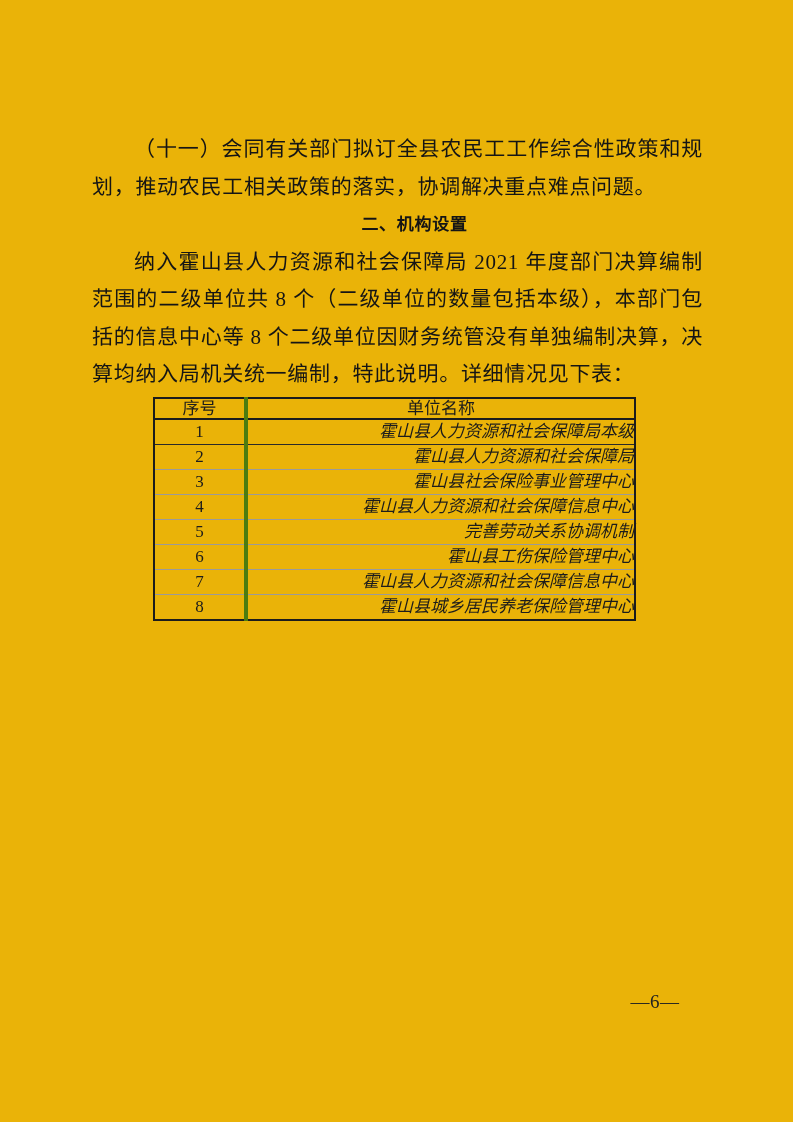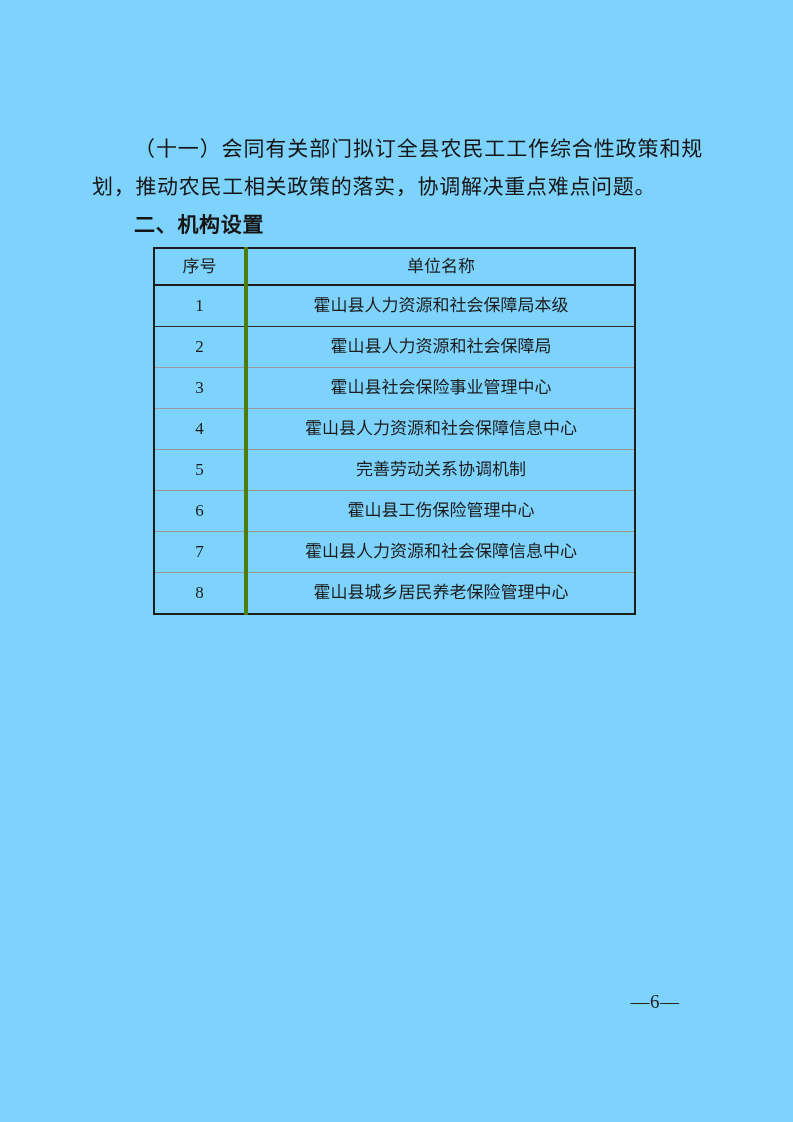--- a/index.html
+++ b/index.html
@@ -5,21 +5,21 @@
   html, body {
     margin: 0;
     padding: 0;
     background: #888;
   }
   .page {
     position: relative;
     width: 793px;
     height: 1122px;
     margin: 0 auto;
-    background: #7dd3fc;
+    background: #eab308;
     overflow: hidden;
     font-family: "Liberation Serif", "DejaVu Serif", serif;
     color: #151515;
   }
   .content {
     position: absolute;
     left: 92px;
     top: 131px;
     width: 611px;
   }
@@ -27,59 +27,60 @@
     margin: 0;
     font-size: 21px;
     line-height: 37.5px;
     letter-spacing: 0.7px;
     text-align: justify;
     text-indent: 2em;
     word-break: break-all;
   }
   .section-heading {
     margin: 0;
-    font-size: 21px;
+    font-size: 17px;
     line-height: 37.5px;
     font-weight: bold;
     font-family: "Liberation Sans", "DejaVu Sans", sans-serif;
     text-indent: 2em;
     letter-spacing: 0.7px;
+    text-align: center;
   }
   table.unit-table {
     border-collapse: collapse;
     table-layout: fixed;
     width: 483px;
     margin: 3px 0 0 61px;
     font-size: 17px;
     color: #1c1c1c;
   }
   table.unit-table col.c-no { width: 92px; }
   table.unit-table th,
   table.unit-table td {
-    padding: 8px;
+    padding: 0;
     vertical-align: middle;
     line-height: 1;
   }
   table.unit-table th {
     height: 19px;
     font-weight: normal;
     text-align: center;
     border-bottom: 2px solid #1c1c1c;
   }
   table.unit-table td {
     height: 24px;
     border-bottom: 1px solid #9a9a9a;
   }
   table.unit-table { border: 2px solid #1c1c1c; }
   table.unit-table th + th,
   table.unit-table td + td { border-left: 4px solid #4d7c0f; }
   table.unit-table tbody tr:first-child td { border-bottom: 1.5px solid #2a2a2a; }
   table.unit-table tbody tr:last-child td { border-bottom: none; }
   td.cell-no { text-align: center; }
-  td.cell-name { text-align: center; padding-left: 24px; }
+  td.cell-name { text-align: right; padding-left: 24px; font-style: italic; }
   .page-number {
     position: absolute;
     left: 620px;
     top: 991px;
     width: 70px;
     text-align: center;
     font-size: 19px;
     letter-spacing: 0.5px;
     color: #222;
   }
@@ -87,20 +88,21 @@
 </head>
 <body>
 
 <div class="page">
   <div class="content">
 
     <p class="body-para">（十一）会同有关部门拟订全县农民工工作综合性政策和规划，推动农民工相关政策的落实，协调解决重点难点问题。</p>
 
     <h2 class="section-heading">二、机构设置</h2>
 
+    <p class="body-para">纳入霍山县人力资源和社会保障局 2021 年度部门决算编制范围的二级单位共 8 个（二级单位的数量包括本级），本部门包括的信息中心等 8 个二级单位因财务统管没有单独编制决算，决算均纳入局机关统一编制，特此说明。详细情况见下表：</p>
 
     <table class="unit-table">
       <colgroup>
           <col class="c-no">
           <col>
         </colgroup>
       <thead>
         <tr>
           <th>序号</th>
           <th>单位名称</th>

